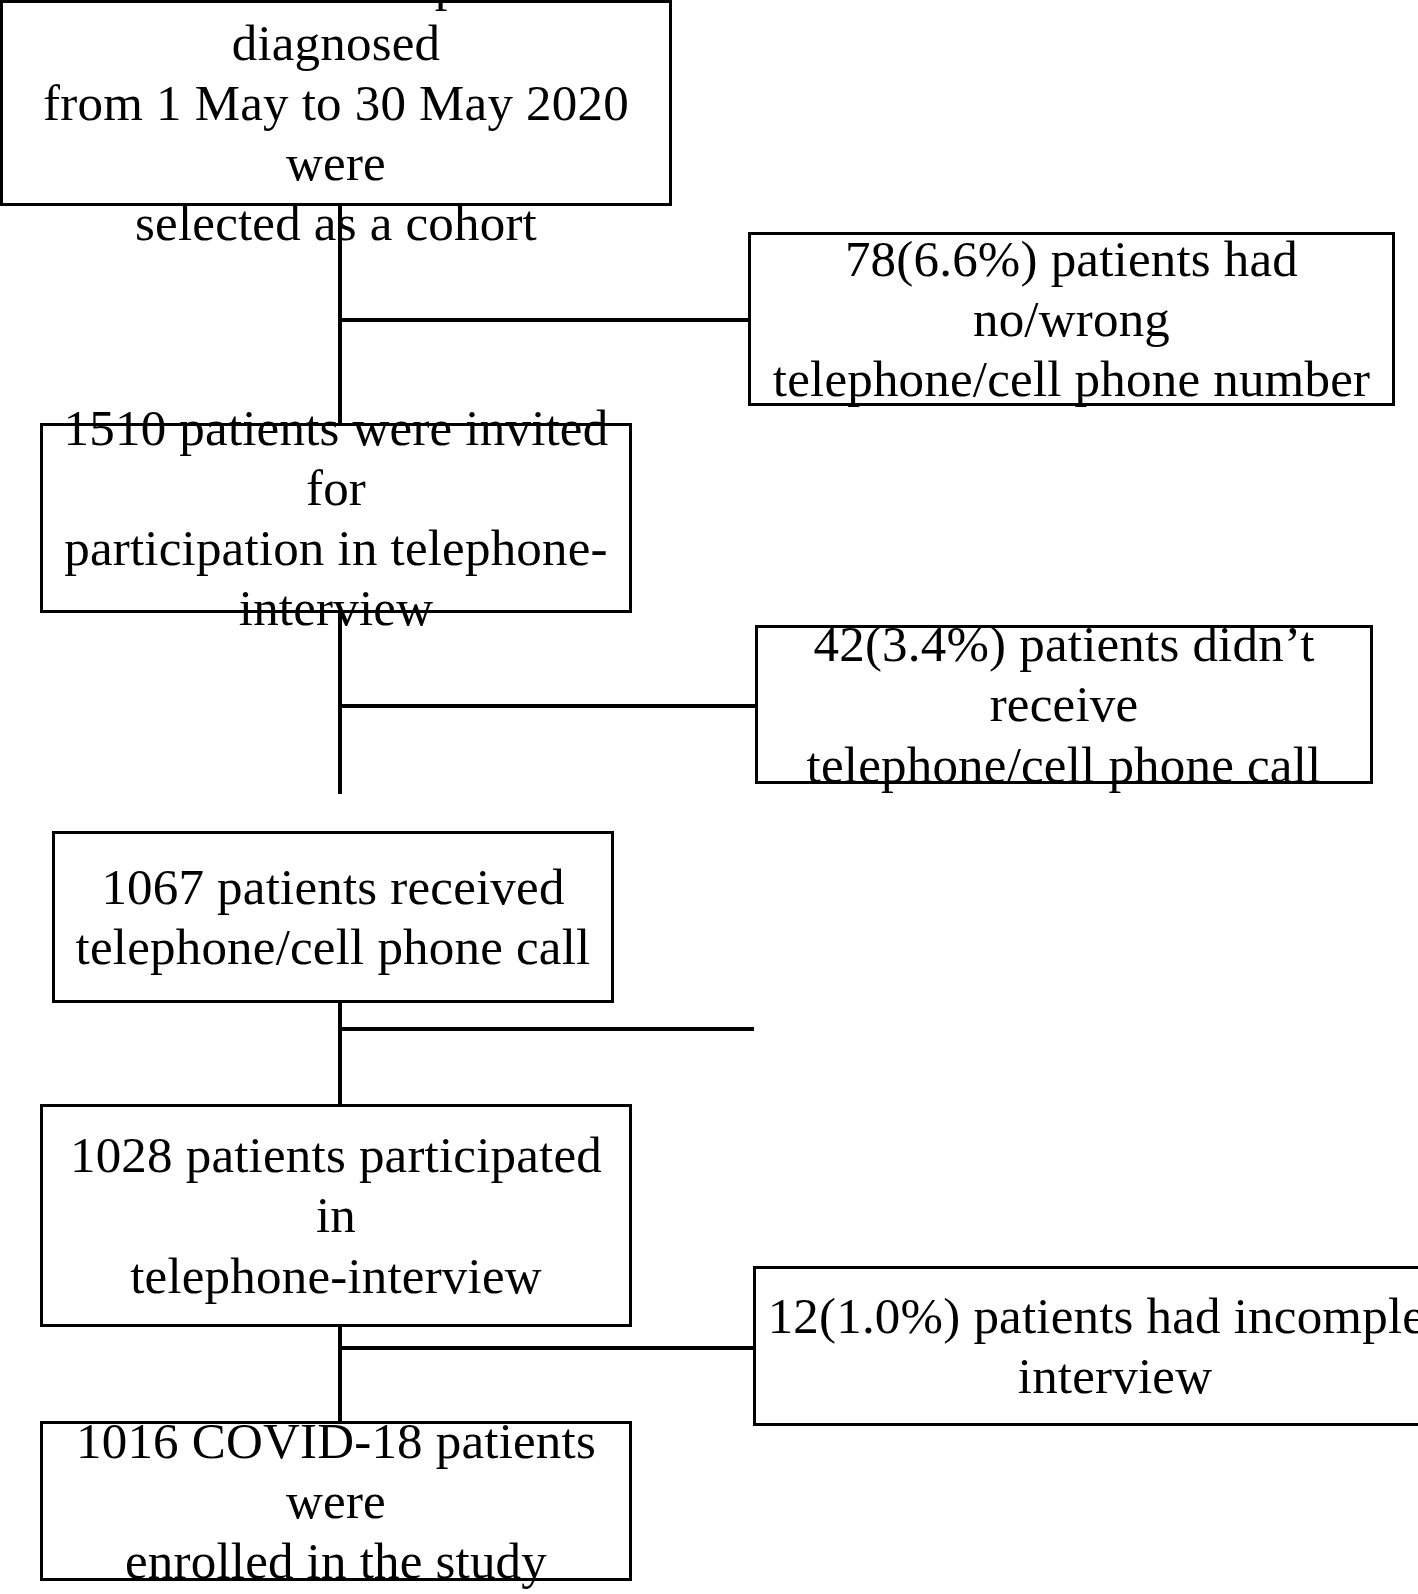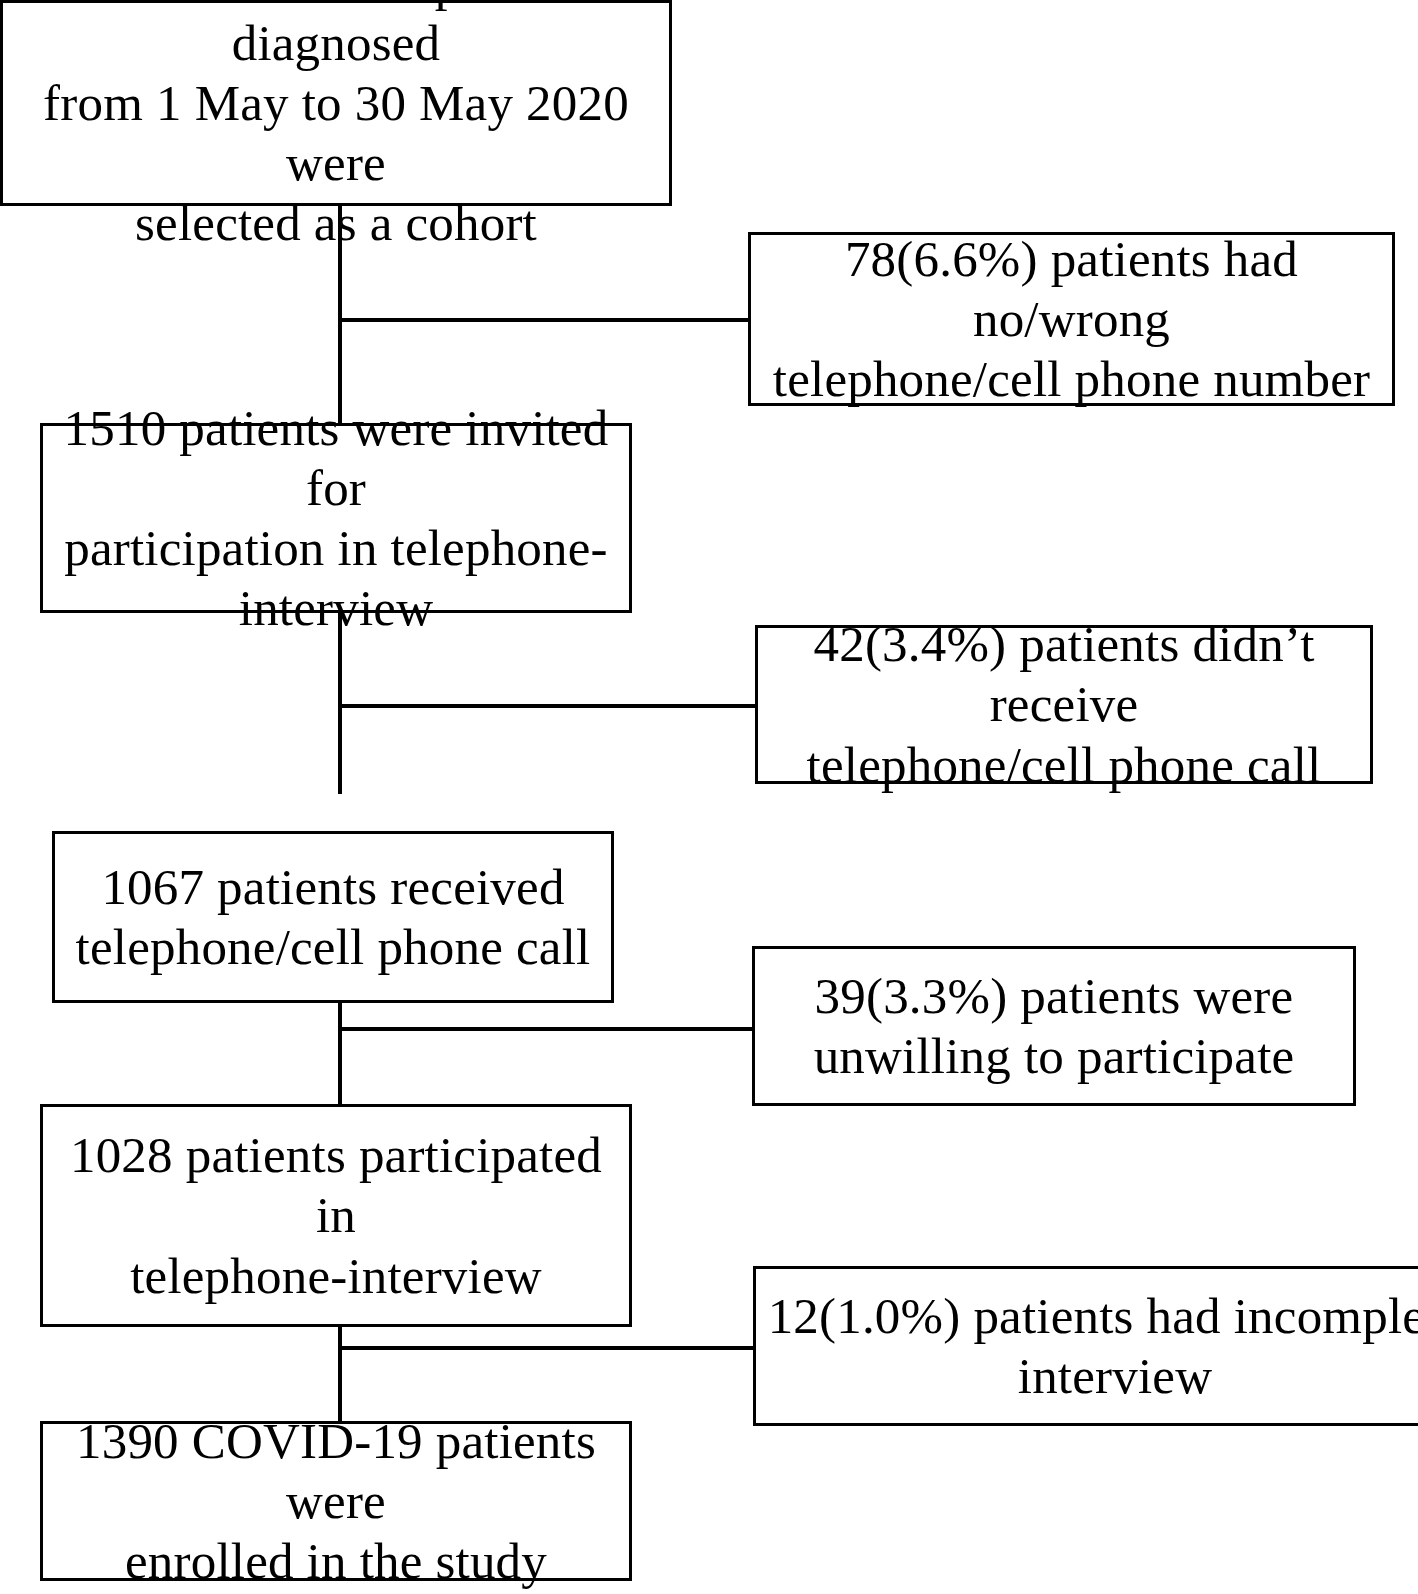--- a/index.html
+++ b/index.html
@@ -74,37 +74,33 @@
     <span class="node-text">1067 patients received
 telephone/cell phone call</span>
   </div>
 
   <div class="node" style="left:40px; top:1104px; width:592px; height:223px;">
     <span class="node-text">1028 patients participated in
 telephone-interview</span>
   </div>
 
   <div class="node" style="left:40px; top:1421px; width:592px; height:160px;">
-    <span class="node-text">1390 COVID-19 patients were
+    <span class="node-text">1016 COVID-18 patients were
 enrolled in the study</span>
   </div>
 
   <div class="node" style="left:748px; top:232px; width:647px; height:174px;">
     <span class="node-text">78(6.6%) patients had no/wrong
 telephone/cell phone number</span>
   </div>
 
   <div class="node" style="left:755px; top:625px; width:618px; height:159px;">
     <span class="node-text">42(3.4%) patients didn’t receive
 telephone/cell phone call</span>
   </div>
 
-  <div class="node" style="left:752px; top:946px; width:604px; height:160px;">
-    <span class="node-text">39(3.3%) patients were
-unwilling to participate</span>
-  </div>
 
   <div class="node" style="left:753px; top:1266px; width:724px; height:160px;">
     <span class="node-text">12(1.0%) patients had incomplete
 interview</span>
   </div>
 
 </div>
 
 </body></html>

